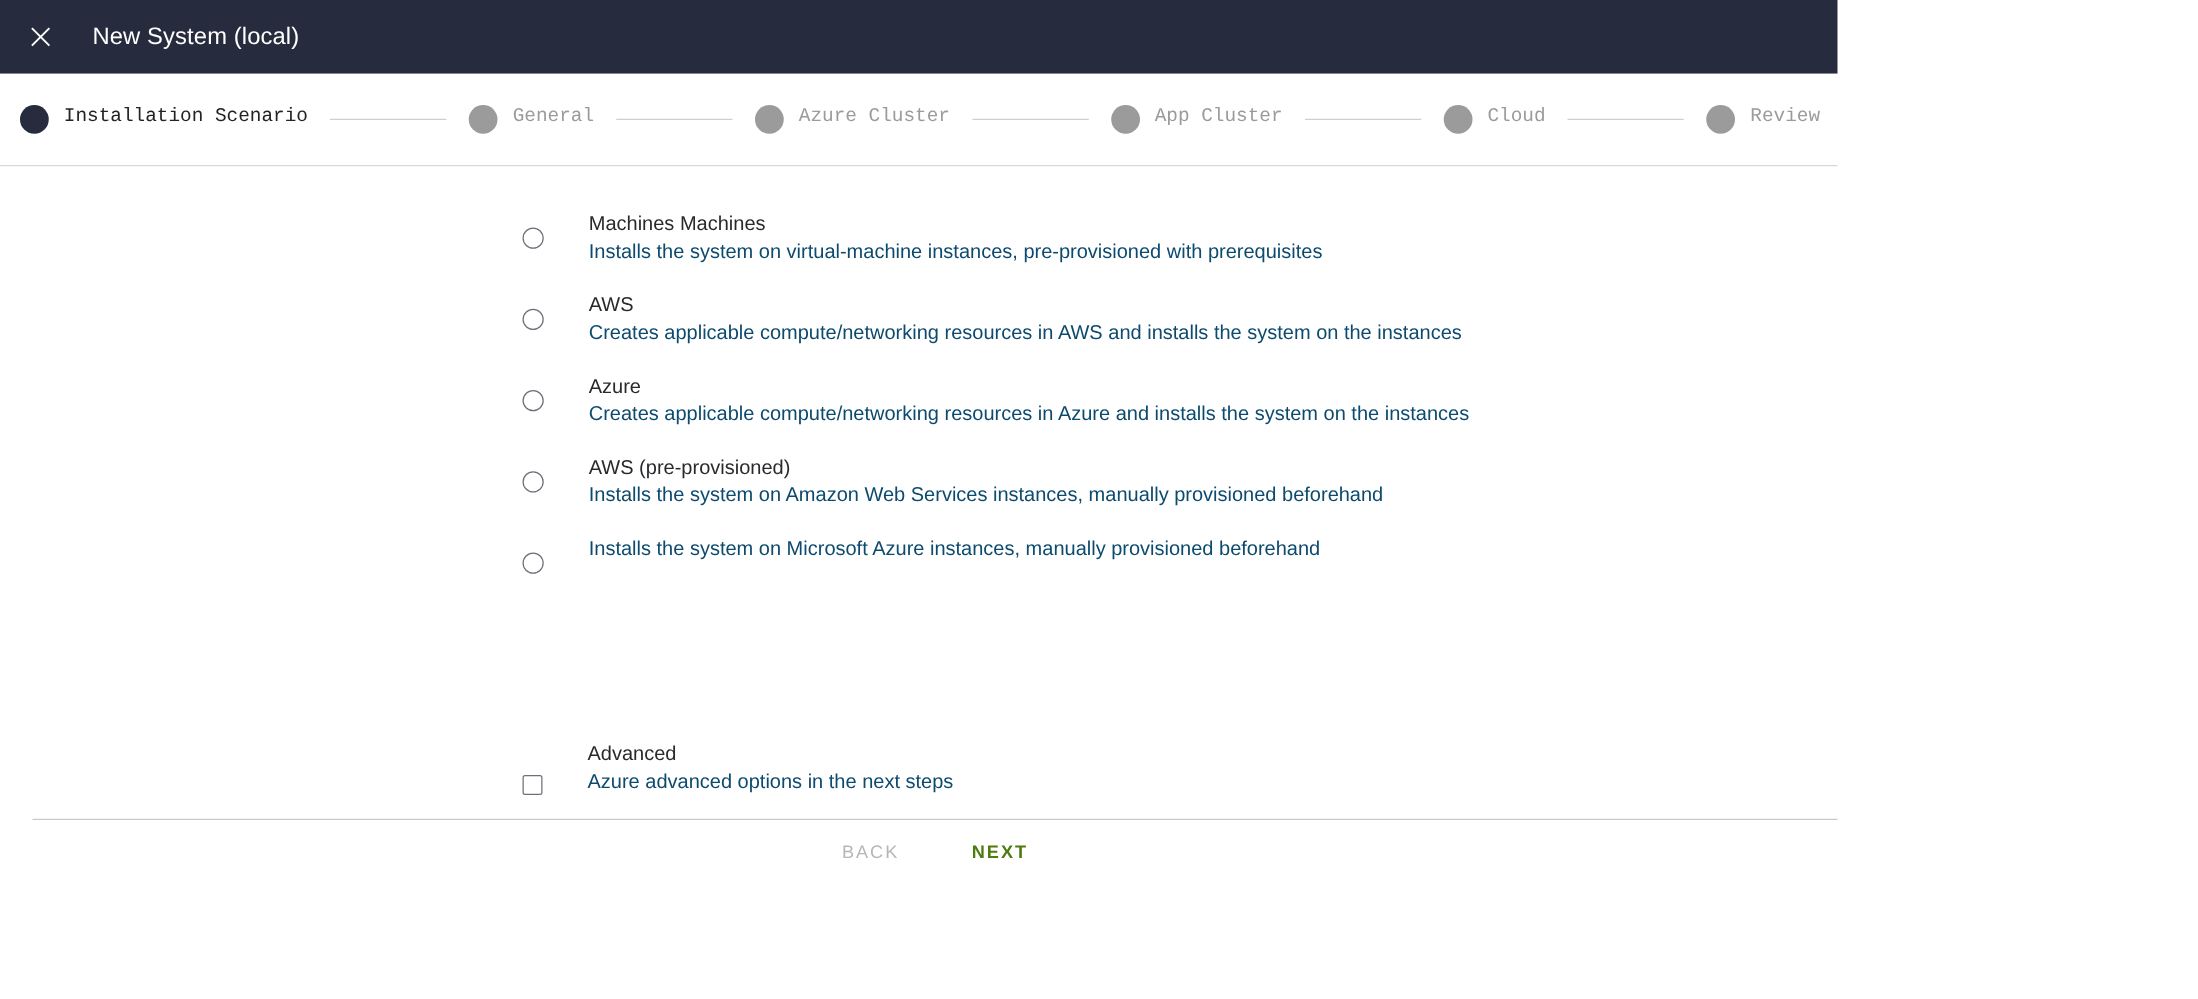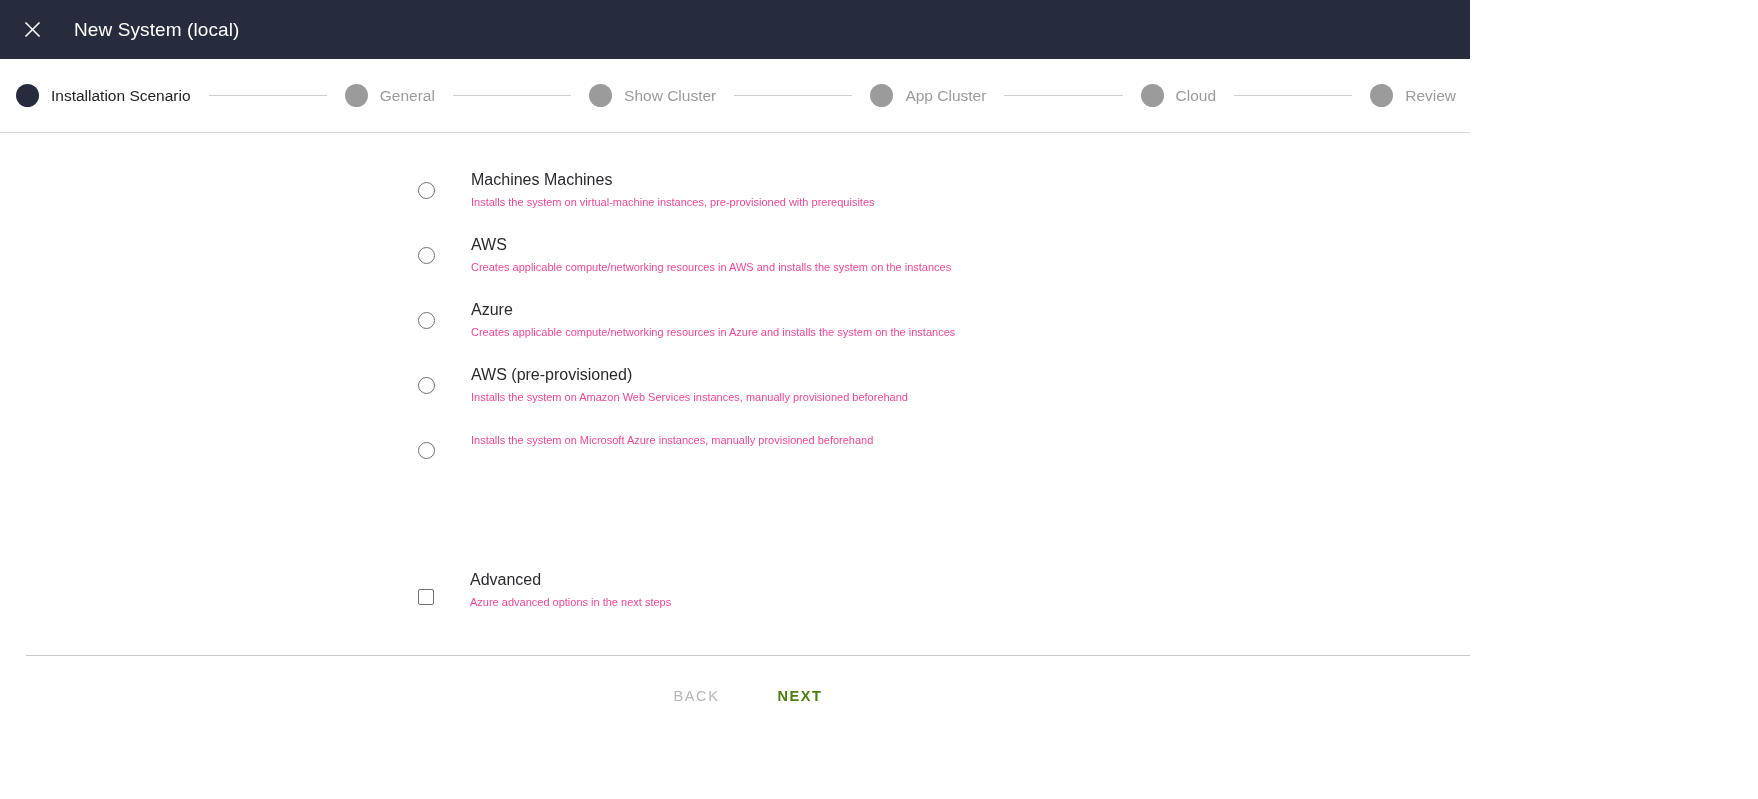--- a/index.html
+++ b/index.html
@@ -60,23 +60,23 @@
     align-items: center;
     padding: 0 14px 0 16px;
   }
   .stepper {
     display: flex;
     align-items: center;
     width: 100%;
   }
   .step {
     display: flex;
-    align-items: center;
     flex: 0 0 auto;
     cursor: pointer;
+    font-family: Liberation Mono, monospace;
   }
   .step-dot {
     width: 23px;
     height: 23px;
     border-radius: 50%;
     background: #9b9b9b;
     flex: 0 0 23px;
   }
   .step.active .step-dot { background: #262c3d; }
   .step-label {
@@ -138,55 +138,55 @@
     background: #262c3d;
   }
   .option-text { margin-left: 36px; }
   .option-title {
     font-size: 16px;
     color: #2a2a2e;
     line-height: 22px;
     white-space: nowrap;
   }
   .option-desc {
-    font-size: 11px;
-    color: #ec4899;
+    font-size: 16px;
+    color: #0c4a6e;
     line-height: 20px;
     margin-top: 1px;
     white-space: nowrap;
   }
 
   
   .advanced-block {
     position: absolute;
     left: 418px;
-    top: 436px;
-    display: flex;
-    align-items: center;
+    top: 460px;
+    display: flex;
+    align-items: flex-end;
     cursor: pointer;
   }
   .checkbox {
     flex: 0 0 16px;
     width: 16px;
     height: 16px;
     border: 1.6px solid #6e7079;
     border-radius: 2px;
     background: #ffffff;
     margin-top: 13px;
   }
 
   
   .footer {
     flex: 0 0 144px;
     height: 144px;
     border-top: 1px solid #c9c9cc;
     display: flex;
     align-items: flex-start;
     justify-content: center;
-    padding-top: 24px;
+    padding-top: 10px;
     background: #ffffff;
     margin-left: 26px;
   }
   .footer-btn {
     font-size: 14.5px;
     font-family: "Liberation Sans", sans-serif;
     letter-spacing: 1.6px;
     background: none;
     border: none;
     padding: 8px 18px;
@@ -225,21 +225,21 @@
           <div class="step-label">Installation Scenario</div>
         </div>
         <div class="step-line"></div>
         <div class="step">
           <div class="step-dot"></div>
           <div class="step-label">General</div>
         </div>
         <div class="step-line"></div>
         <div class="step">
           <div class="step-dot"></div>
-          <div class="step-label">Show Cluster</div>
+          <div class="step-label">Azure Cluster</div>
         </div>
         <div class="step-line"></div>
         <div class="step">
           <div class="step-dot"></div>
           <div class="step-label">App Cluster</div>
         </div>
         <div class="step-line"></div>
         <div class="step">
           <div class="step-dot"></div>
           <div class="step-label">Cloud</div>

